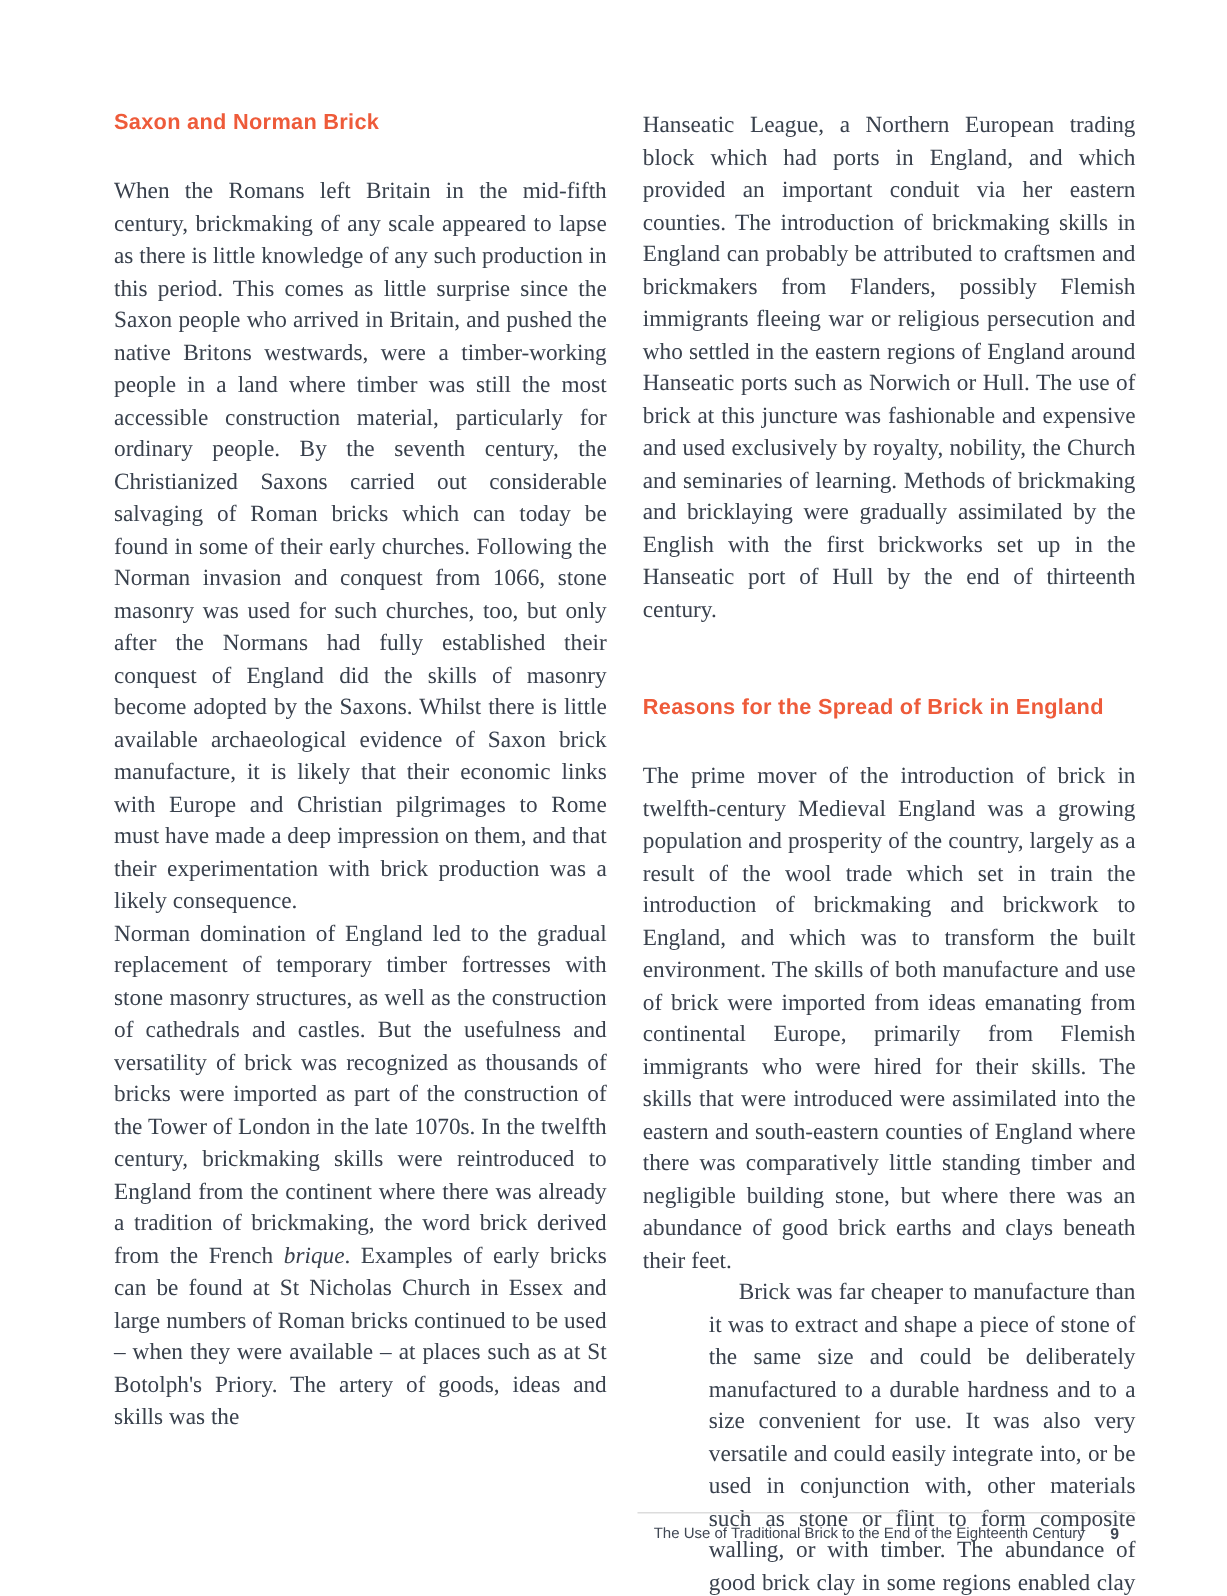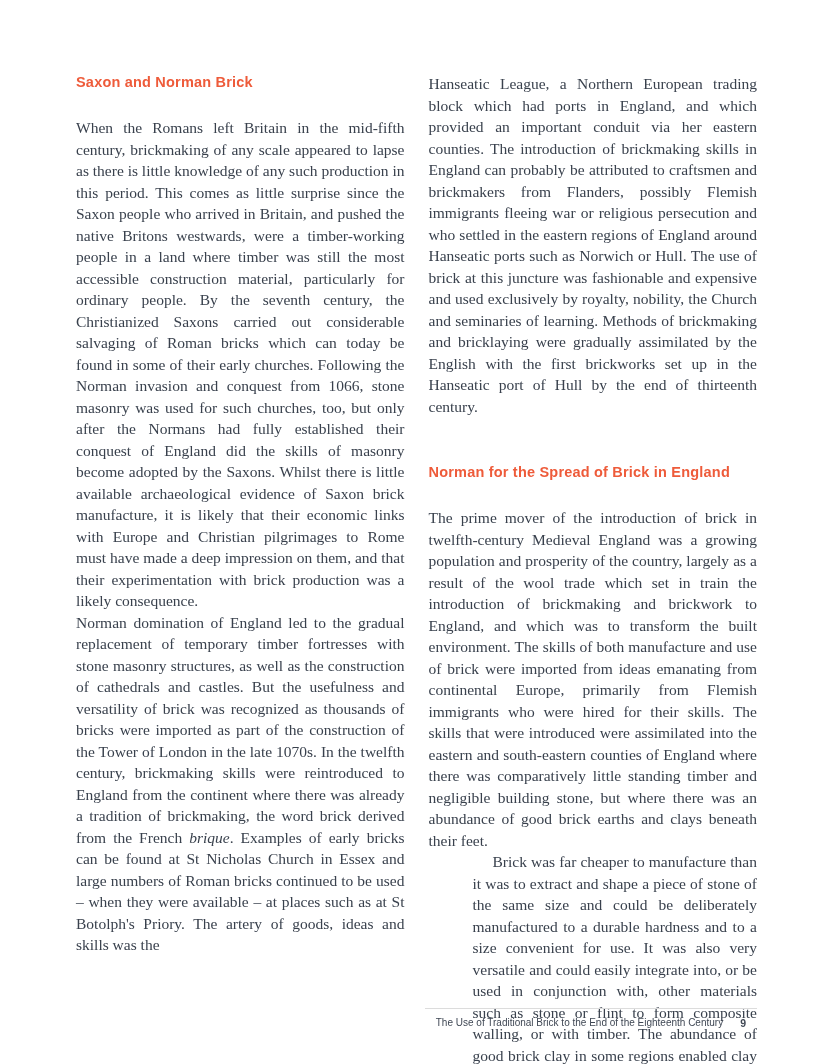--- a/index.html
+++ b/index.html
@@ -89,21 +89,21 @@
 
       <p class="body-text">When the Romans left Britain in the mid-fifth century, brickmaking of any scale appeared to lapse as there is little knowledge of any such production in this period. This comes as little surprise since the Saxon people who arrived in Britain, and pushed the native Britons westwards, were a timber-working people in a land where timber was still the most accessible construction material, particularly for ordinary people. By the seventh century, the Christianized Saxons carried out considerable salvaging of Roman bricks which can today be found in some of their early churches. Following the Norman invasion and conquest from 1066, stone masonry was used for such churches, too, but only after the Normans had fully established their conquest of England did the skills of masonry become adopted by the Saxons. Whilst there is little available archaeological evidence of Saxon brick manufacture, it is likely that their economic links with Europe and Christian pilgrimages to Rome must have made a deep impression on them, and that their experimentation with brick production was a likely consequence.</p>
 
 
       <p class="body-text"><span>Norman domination of England led to the gradual replacement of temporary timber fortresses with stone masonry structures, as well as the construction of cathedrals and castles. But the usefulness and versatility of brick was recognized as thousands of bricks were imported as part of the construction of the Tower of London in the late 1070s. In the twelfth century, brickmaking skills were reintroduced to England from the continent where there was already a tradition of brickmaking, the word brick derived from the French </span><span class="italic">brique</span><span>. Examples of early bricks can be found at St Nicholas Church in Essex and large numbers of Roman bricks continued to be used – when they were available – at places such as at St Botolph's Priory. The artery of goods, ideas and skills was the</span></p>
     </div>
 
     <div class="col">
       <p class="body-text">Hanseatic League, a Northern European trading block which had ports in England, and which provided an important conduit via her eastern counties. The introduction of brickmaking skills in England can probably be attributed to craftsmen and brickmakers from Flanders, possibly Flemish immigrants fleeing war or religious persecution and who settled in the eastern regions of England around Hanseatic ports such as Norwich or Hull. The use of brick at this juncture was fashionable and expensive and used exclusively by royalty, nobility, the Church and seminaries of learning. Methods of brickmaking and bricklaying were gradually assimilated by the English with the first brickworks set up in the Hanseatic port of Hull by the end of thirteenth century.</p>
 
-      <h2 class="section-heading heading-spaced">Norman for the Spread of Brick in England</h2>
+      <h2 class="section-heading heading-spaced">Reasons for the Spread of Brick in England</h2>
 
       <p class="body-text">The prime mover of the introduction of brick in twelfth-century Medieval England was a growing population and prosperity of the country, largely as a result of the wool trade which set in train the introduction of brickmaking and brickwork to England, and which was to transform the built environment. The skills of both manufacture and use of brick were imported from ideas emanating from continental Europe, primarily from Flemish immigrants who were hired for their skills. The skills that were introduced were assimilated into the eastern and south-eastern counties of England where there was comparatively little standing timber and negligible building stone, but where there was an abundance of good brick earths and clays beneath their feet.</p>
 
       <p class="body-text indent-first">Brick was far cheaper to manufacture than it was to extract and shape a piece of stone of the same size and could be deliberately manufactured to a durable hardness and to a size convenient for use. It was also very versatile and could easily integrate into, or be used in conjunction with, other materials such as stone or flint to form composite walling, or with timber. The abundance of good brick clay in some regions enabled clay to be won and bricks to</p>
     </div>
 
   </div>
 
   <div class="footer-rule"></div>
 

